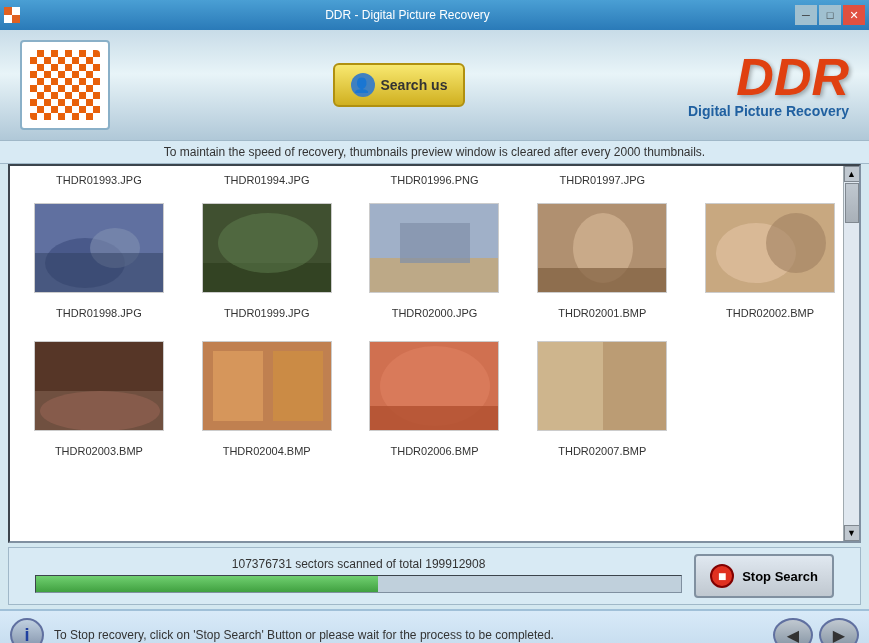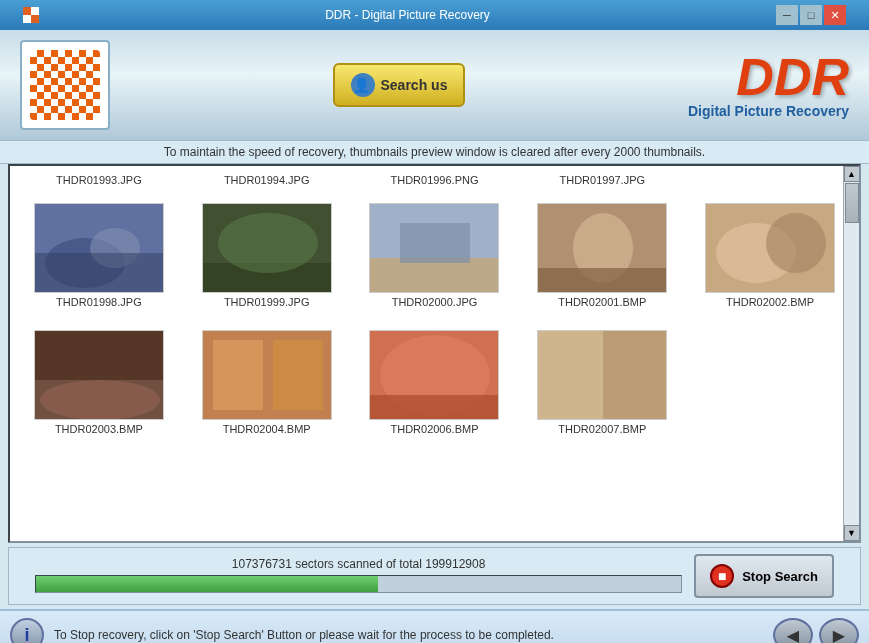--- a/index.html
+++ b/index.html
@@ -12,21 +12,21 @@
       position: relative;
     }
 
     
     .titlebar {
       background: linear-gradient(to bottom, #4a9fd4, #2a7ab8);
       height: 30px;
       display: flex;
       align-items: center;
       justify-content: space-between;
-      padding: 0 23px;
+      padding: 0 4px;
       color: white;
       font-size: 12px;
     }
     .titlebar-title { flex: 1; text-align: center; }
     .titlebar-controls { display: flex; gap: 2px; }
     .titlebar-btn {
       width: 22px; height: 20px;
       border: none; cursor: pointer;
       font-size: 11px; display: flex; align-items: center; justify-content: center;
     }
@@ -125,21 +125,21 @@
     .thumb-item {
       display: flex;
       flex-direction: column;
       align-items: center;
       padding: 8px 4px 4px;
     }
 
     .thumb-label {
       font-size: 11px;
       color: #333;
-      margin-top: 3px;
+      margin-top: 14px;
       text-align: center;
     }
 
     
     .thumb-row1 {
       display: grid;
       grid-template-columns: repeat(5, 1fr);
       padding: 6px 5px 2px;
     }
     .thumb-row1-label {

